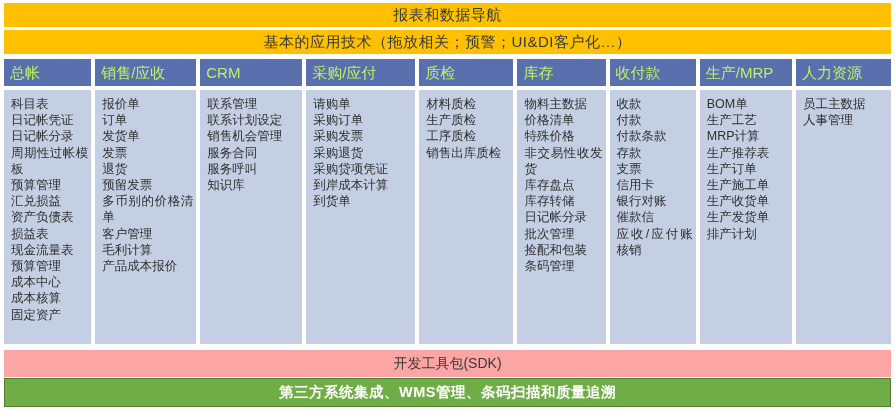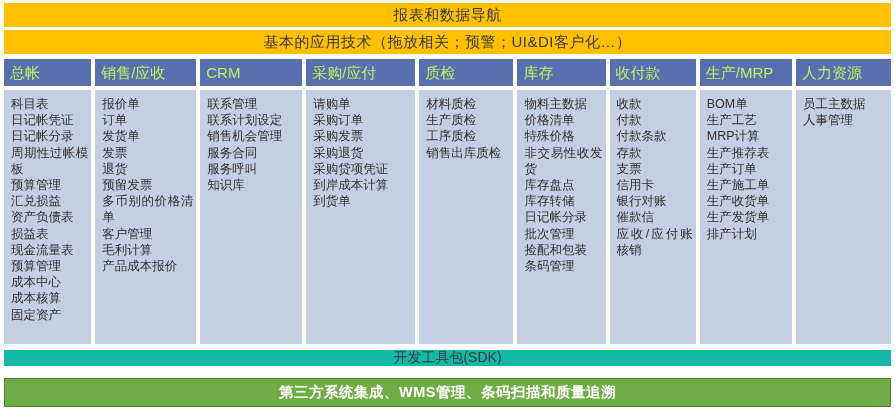--- a/index.html
+++ b/index.html
@@ -93,22 +93,22 @@
   .w7 { width: 87px; }
   .w8 { width: 93px; }
   .w9 { width: 96px; border-radius: 12px; }
 
   
   .sdk-bar {
     position: absolute;
     left: 4px;
     top: 350px;
     width: 887px;
-    height: 16px;
-    background: #14b8a6;
+    height: 27px;
+    background: #fca5a5;
     color: #3a3a3a;
     font-size: 14px;
     display: flex;
     align-items: center;
     justify-content: center;
     box-sizing: border-box;
   }
   .green-bar {
     position: absolute;
     left: 4px;

